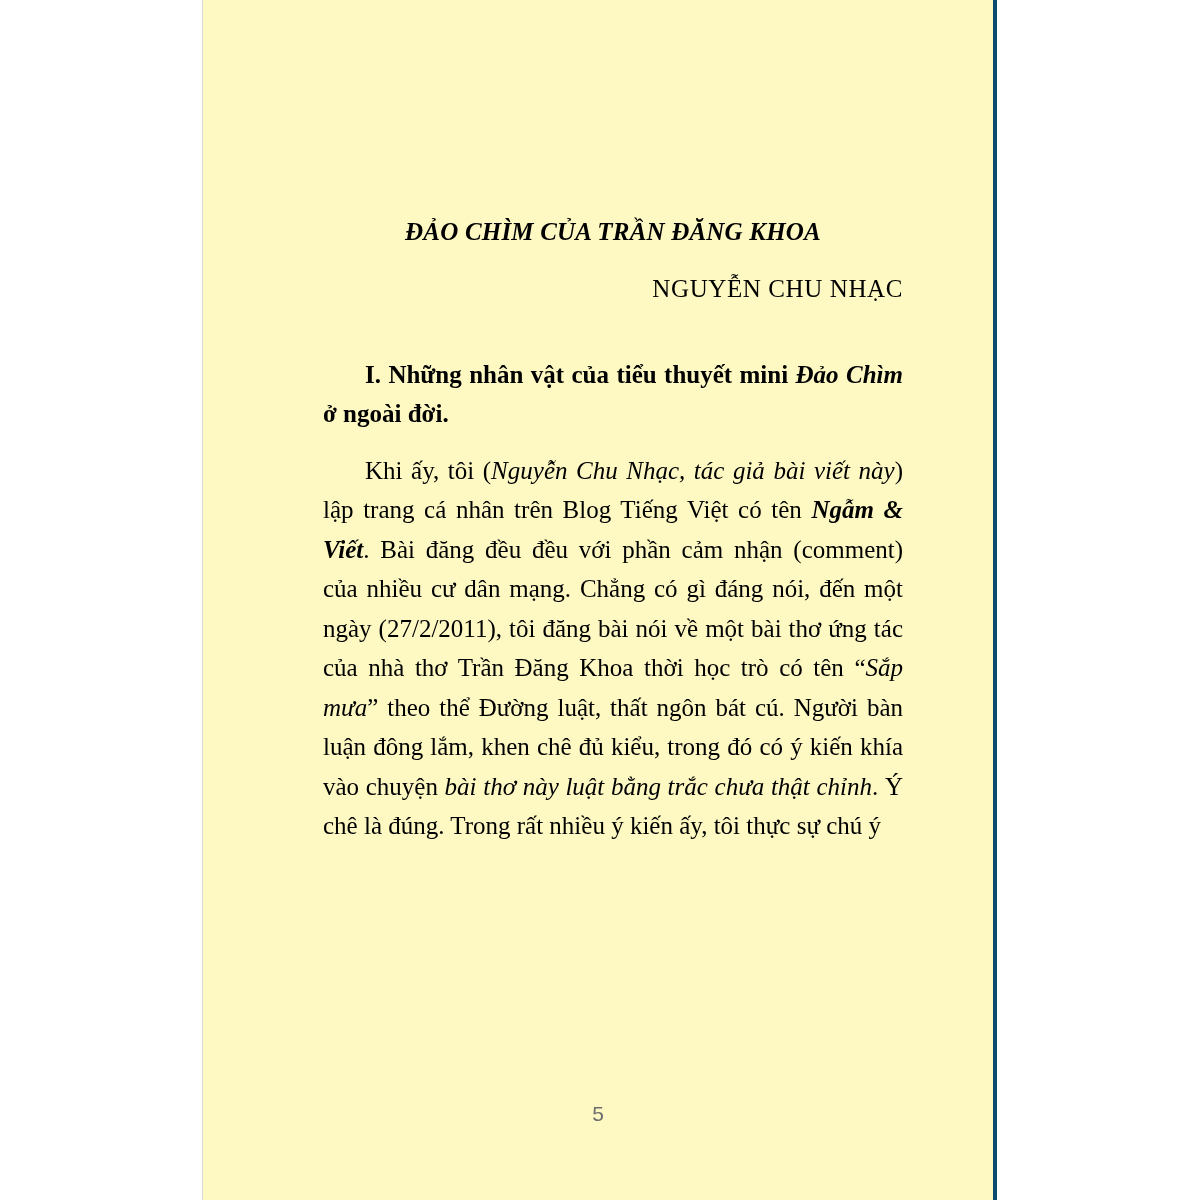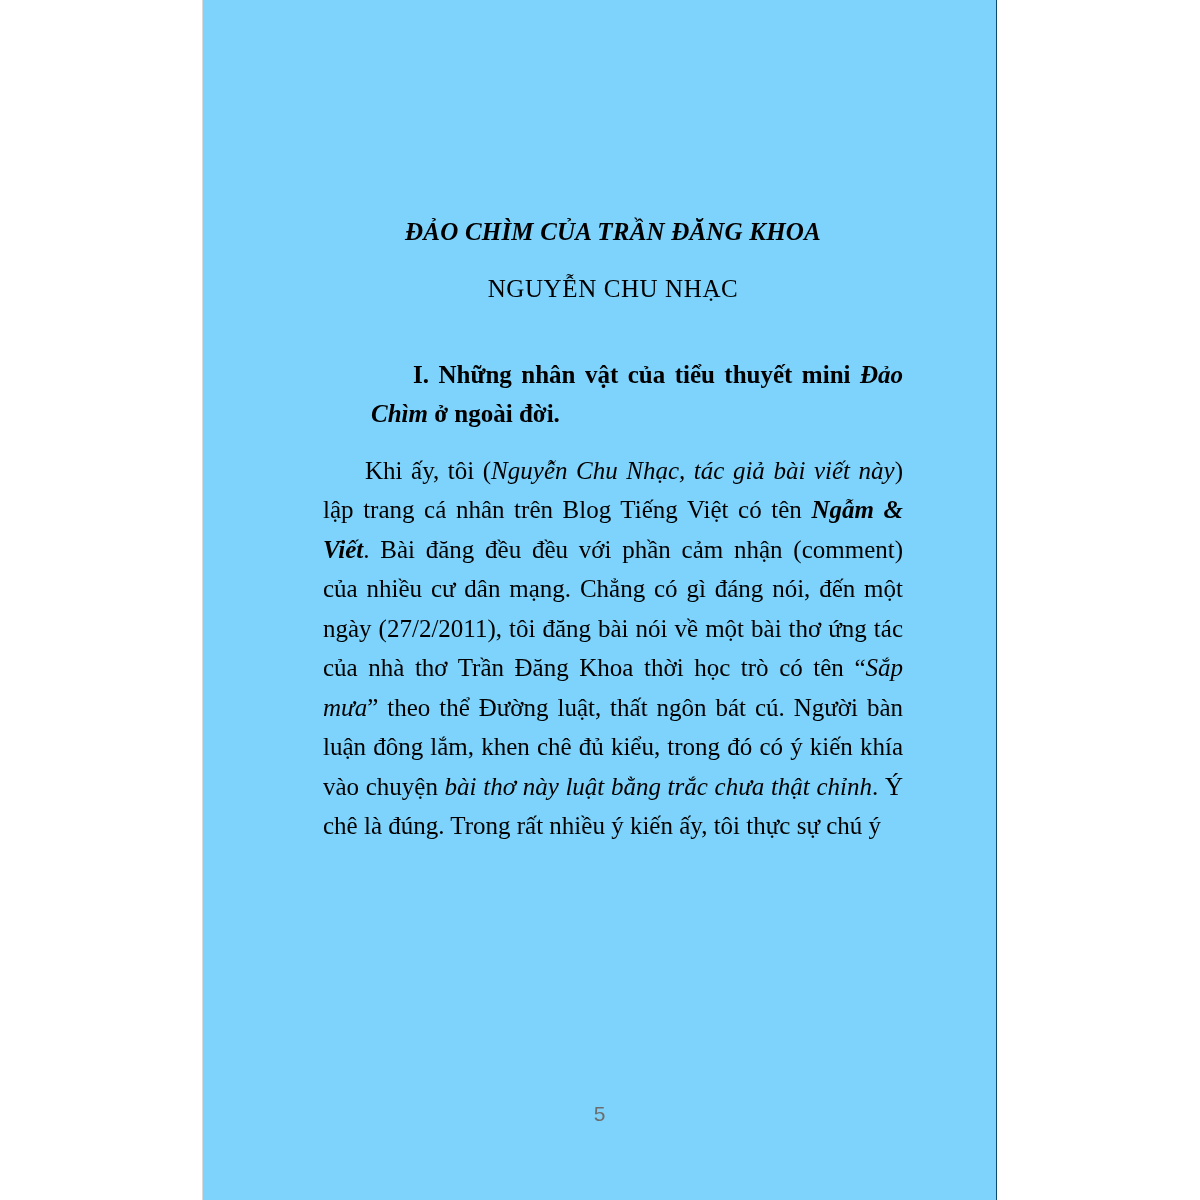--- a/index.html
+++ b/index.html
@@ -12,23 +12,23 @@
     height: 1200px;
     font-family: "Liberation Serif", serif;
     -webkit-font-smoothing: antialiased;
   }
   #page {
     position: absolute;
     left: 202px;
     top: 0px;
     width: 795px;
     height: 1200px;
-    background: #7dd3fc;
+    background: #fef9c3;
     border-left: 1px solid #d8d8d8;
-    border-right: 1px solid #0c4a6e;
+    border-right: 4px solid #0c4a6e;
     box-sizing: border-box;
     overflow: hidden;
   }
   #content {
     position: absolute;
     left: 120px;
     top: 212px;
     width: 580px;
   }
   .title-block {
@@ -44,21 +44,21 @@
   }
   .subtitle-line {
     font-size: 23px;
     line-height: 1.75;
     color: #000;
   }
   .subtitle-line .ital {
     font-style: italic;
   }
   .author-line {
-    text-align: center;
+    text-align: right;
     font-size: 25px;
     letter-spacing: 0.6px;
     margin-top: 22px;
     color: #000;
   }
   .body-block {
     margin-top: 52px;
   }
   p.para {
     margin: 0 0 17px 0;
@@ -67,21 +67,20 @@
     text-align: justify;
     text-justify: inter-word;
     color: #000;
   }
   p.para.indent {
     text-indent: 42px;
   }
   p.heading {
     font-weight: bold;
     margin-bottom: 17px;
-    margin-left: 48px;
   }
   .ital {
     font-style: italic;
   }
   .bold-ital {
     font-weight: bold;
     font-style: italic;
   }
   .page-number {
     position: absolute;

